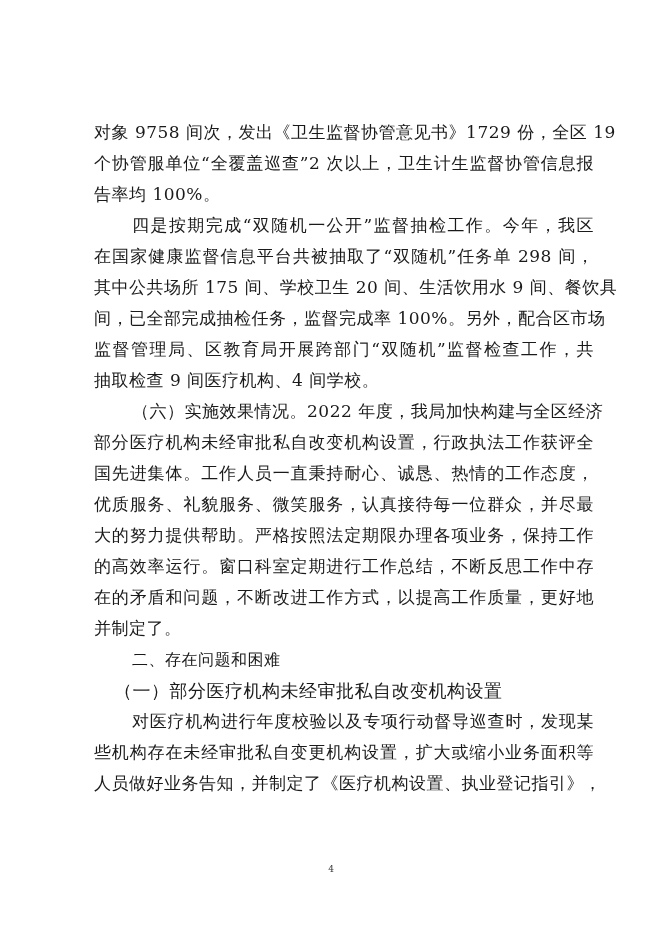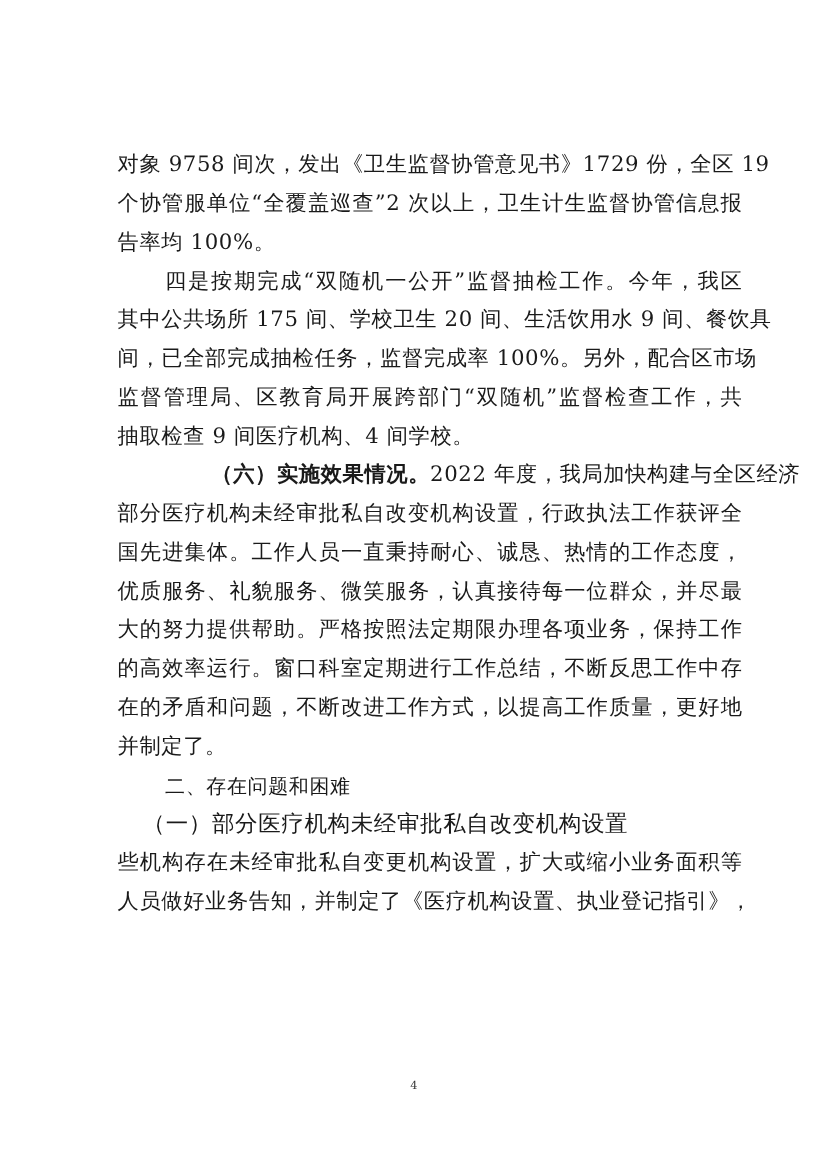--- a/index.html
+++ b/index.html
@@ -3,53 +3,55 @@
 <meta charset="utf-8">
 <style>
   html, body { margin: 0; padding: 0; background: #ffffff; }
   body { width: 662px; height: 936px; position: relative; overflow: hidden;
          font-family: "DejaVu Serif", "Liberation Serif", serif; color: #1a1a1a; }
   .page { position: absolute; left: 94px; top: 117px; width: 500px; }
   .line { height: 31px; line-height: 31px; font-size: 17px; white-space: nowrap;
           text-align: justify; text-align-last: justify; letter-spacing: 0.5px; }
   .line.last { text-align-last: left; }
   .indent { padding-left: 38px; }
-  .bold { font-weight: bold; margin-left: 37px; }
+  .bold { font-weight: normal; }
   .heading2 { font-family: "DejaVu Sans", "Liberation Sans", sans-serif; font-size: 16px; }
   .heading3 { font-weight: normal; font-size: 18px; }
   .pageno { position: absolute; top: 864px; left: 326px; width: 10px; text-align: center;
             font-size: 9px; color: #333; }
 </style>
 </head>
 <body>
 
 <div class="page">
 
   <div class="line">对象 9758 间次，发出《卫生监督协管意见书》1729 份，全区 19</div>
   <div class="line">个协管服单位“全覆盖巡查”2 次以上，卫生计生监督协管信息报</div>
   <div class="line last">告率均 100%。</div>
 
   <div class="line indent">四是按期完成“双随机一公开”监督抽检工作。今年，我区</div>
+  <div class="line">在国家健康监督信息平台共被抽取了“双随机”任务单 298 间，</div>
   <div class="line">其中公共场所 175 间、学校卫生 20 间、生活饮用水 9 间、餐饮具</div>
   <div class="line">间，已全部完成抽检任务，监督完成率 100%。另外，配合区市场</div>
   <div class="line">监督管理局、区教育局开展跨部门“双随机”监督检查工作，共</div>
   <div class="line last">抽取检查 9 间医疗机构、4 间学校。</div>
 
   <div class="line indent">
     <span class="bold">（六）实施效果情况。</span><span>2022 年度，我局加快构建与全区经济</span>
   </div>
   <div class="line">部分医疗机构未经审批私自改变机构设置，行政执法工作获评全</div>
   <div class="line">国先进集体。工作人员一直秉持耐心、诚恳、热情的工作态度，</div>
   <div class="line">优质服务、礼貌服务、微笑服务，认真接待每一位群众，并尽最</div>
   <div class="line">大的努力提供帮助。严格按照法定期限办理各项业务，保持工作</div>
   <div class="line">的高效率运行。窗口科室定期进行工作总结，不断反思工作中存</div>
   <div class="line">在的矛盾和问题，不断改进工作方式，以提高工作质量，更好地</div>
   <div class="line last">并制定了。</div>
 
   <div class="line last indent heading2">二、存在问题和困难</div>
 
   <div class="line last indent heading3" style="padding-left:20px;">（一）部分医疗机构未经审批私自改变机构设置</div>
 
+  <div class="line indent">对医疗机构进行年度校验以及专项行动督导巡查时，发现某</div>
   <div class="line">些机构存在未经审批私自变更机构设置，扩大或缩小业务面积等</div>
   <div class="line">人员做好业务告知，并制定了《医疗机构设置、执业登记指引》，</div>
 </div>
 
 <div class="pageno">4</div>
 
 </body></html>

